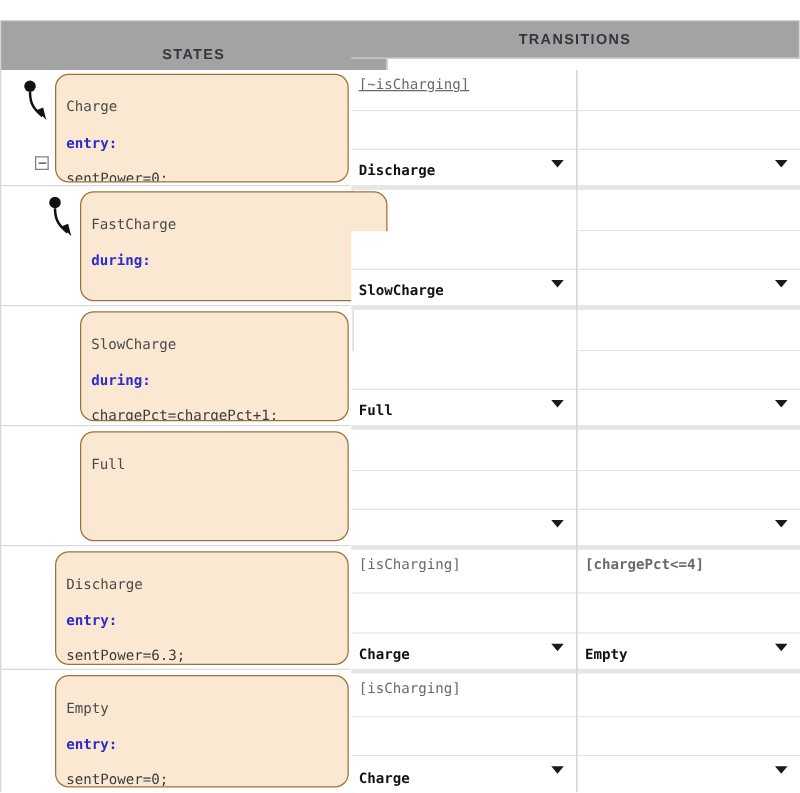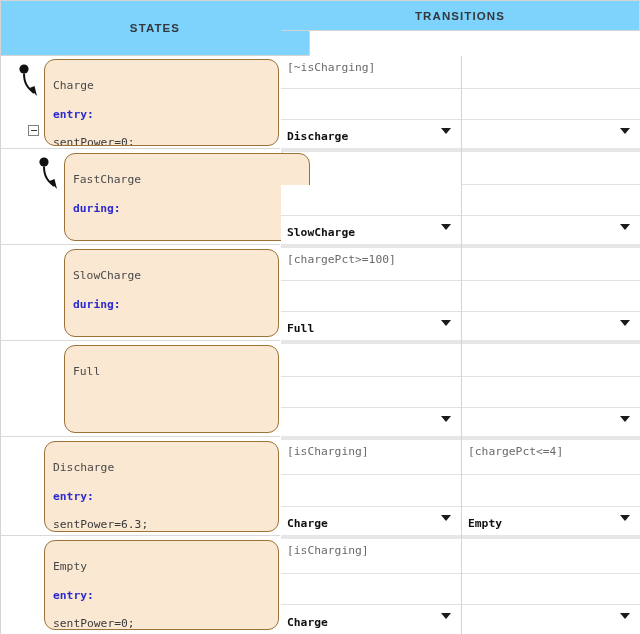--- a/index.html
+++ b/index.html
@@ -14,29 +14,30 @@
     height: 634px;
     overflow: hidden;
     background: #ffffff;
   }
 
   
   .abs { position: absolute; box-sizing: border-box; }
 
   
   .hdr {
-    background: #7dd3fc;
+    background: #a3a3a3;
     border: 1px solid #d4d4d4;
     display: flex;
     align-items: center;
     justify-content: center;
     color: #33373d;
     font-size: 11.5px;
     letter-spacing: 1.1px;
     font-weight: 600;
+    margin-top: 16px;
   }
   .hdr-sub {
     background: #f2f2f2;
     border: 1px solid #d4d4d4;
     display: flex;
     align-items: flex-start;
     justify-content: center;
     color: #33373d;
     font-size: 11.5px;
     letter-spacing: 0.9px;
@@ -184,21 +185,21 @@
         <circle cx="9" cy="5" r="4.6" fill="#111"></circle>
         <path d="M9 9.5 C9 20 13 24 19 29" stroke="#111" stroke-width="2" fill="none"></path>
         <path d="M14.5 24 L22 32 L19.5 22 Z" fill="#111"></path>
       </svg>
     </div>
 
     <div class="state-row" style="top:189px;height:96px;">
       <div class="state-box" style="left:63px;top:4px;width:215px;height:88px;">
 <span class="state-name">SlowCharge</span>
 <br><span class="kw">during:</span>
-<br>
+<br><span class="act">chargePct=chargePct+1;</span>
       </div>
     </div>
 
     <div class="state-row" style="top:285px;height:96px;">
       <div class="state-box" style="left:63px;top:4px;width:215px;height:88px;">
 <span class="state-name">Full</span>
       </div>
     </div>
 
     <div class="state-row" style="top:381px;height:99px;">
@@ -211,42 +212,39 @@
 
     <div class="state-row" style="top:480px;height:98px;border-bottom:none;">
       <div class="state-box" style="left:43px;top:4px;width:235px;height:90px;">
 <span class="state-name">Empty</span>
 <br><span class="kw">entry:</span>
 <br><span class="act">sentPower=0;</span>
       </div>
     </div>
   </div>
 
-  <div class="tcell" style="left:281px;top:56px;width:181px;height:33px;">
+  <div class="tcell" style="left:281px;top:56px;width:181px;height:33px;text-decoration:underline;">
     <span>[~isCharging]</span>
   </div>
   <div class="tcell" style="left:281px;top:89px;width:181px;height:31px;">
     <span></span>
   </div>
   <div class="tcell dest rowend" style="left:281px;top:120px;width:181px;height:32px;">
     <span class="dest-label">Discharge</span>
     <span class="caret"></span>
   </div>
 
   <div class="tcell" style="left:281px;top:185px;width:181px;height:31px;">
     <span></span>
   </div>
   <div class="tcell dest rowend" style="left:281px;top:216px;width:181px;height:32px;">
     <span class="dest-label">SlowCharge</span>
     <span class="caret"></span>
   </div>
 
-  <div class="tcell" style="left:281px;top:248px;width:181px;height:33px;">
-    <span>[chargePct&gt;=100]</span>
-  </div>
   <div class="tcell" style="left:281px;top:281px;width:181px;height:31px;">
     <span></span>
   </div>
   <div class="tcell dest rowend" style="left:281px;top:312px;width:181px;height:32px;">
     <span class="dest-label">Full</span>
     <span class="caret"></span>
   </div>
 
   <div class="tcell" style="left:281px;top:344px;width:181px;height:33px;">
     <span></span>
@@ -318,21 +316,21 @@
     <span></span>
   </div>
   <div class="tcell" style="left:462px;top:377px;width:178px;height:31px;border-right:none;">
     <span></span>
   </div>
   <div class="tcell dest rowend" style="left:462px;top:408px;width:178px;height:32px;border-right:none;">
     <span class="dest-label"></span>
     <span class="caret"></span>
   </div>
 
-  <div class="tcell" style="left:462px;top:440px;width:178px;height:35px;border-right:none;">
+  <div class="tcell" style="left:462px;top:440px;width:178px;height:35px;border-right:none;font-weight:bold;">
     <span>[chargePct&lt;=4]</span>
   </div>
   <div class="tcell" style="left:462px;top:475px;width:178px;height:32px;border-right:none;">
     <span></span>
   </div>
   <div class="tcell dest rowend" style="left:462px;top:507px;width:178px;height:32px;border-right:none;">
     <span class="dest-label">Empty</span>
     <span class="caret"></span>
   </div>
 

